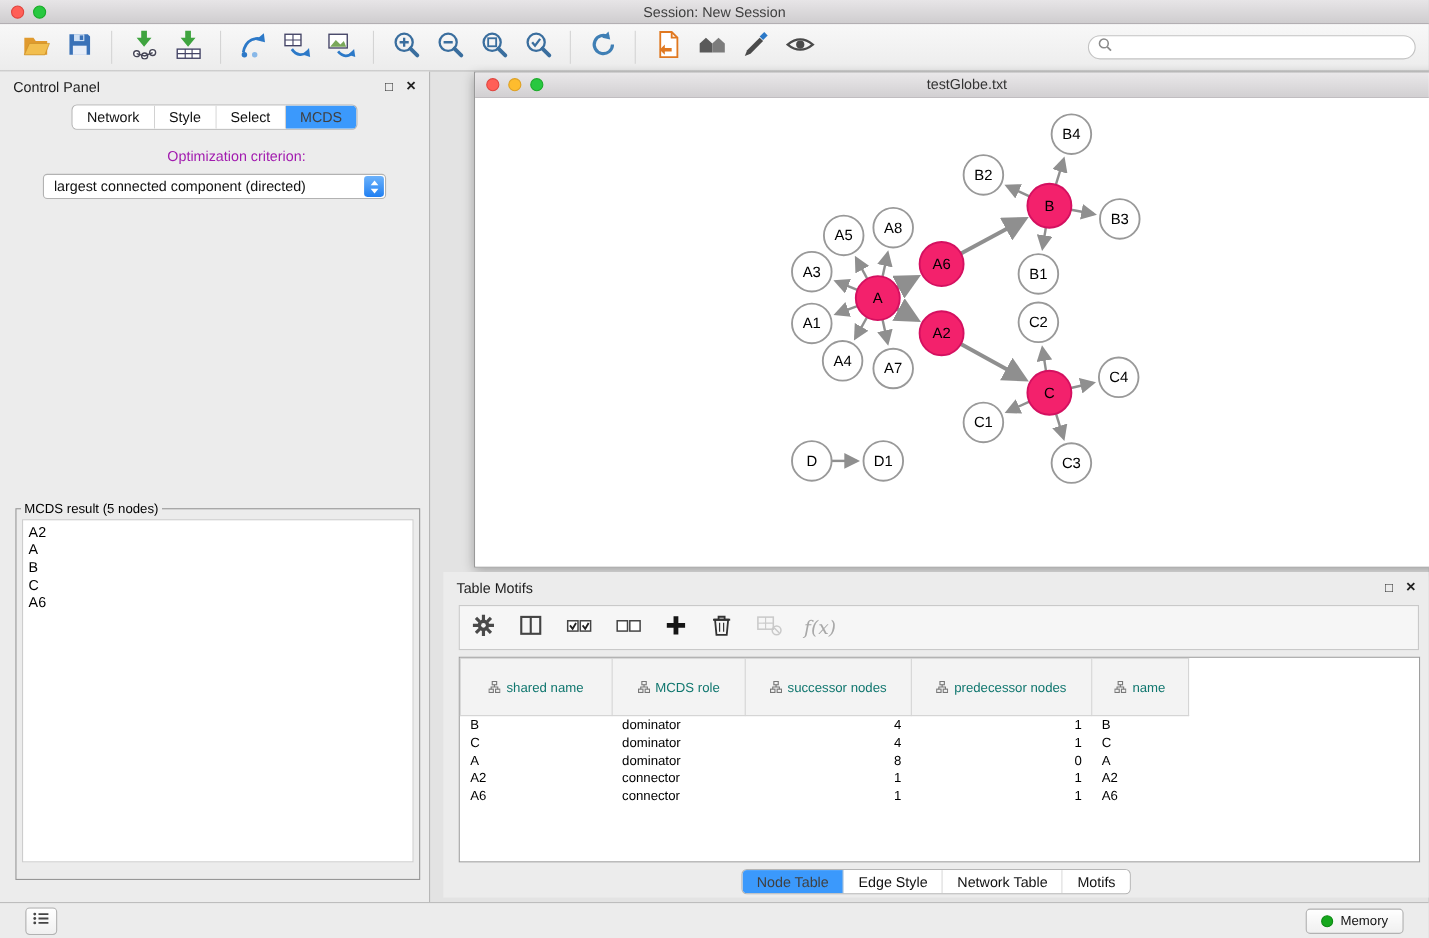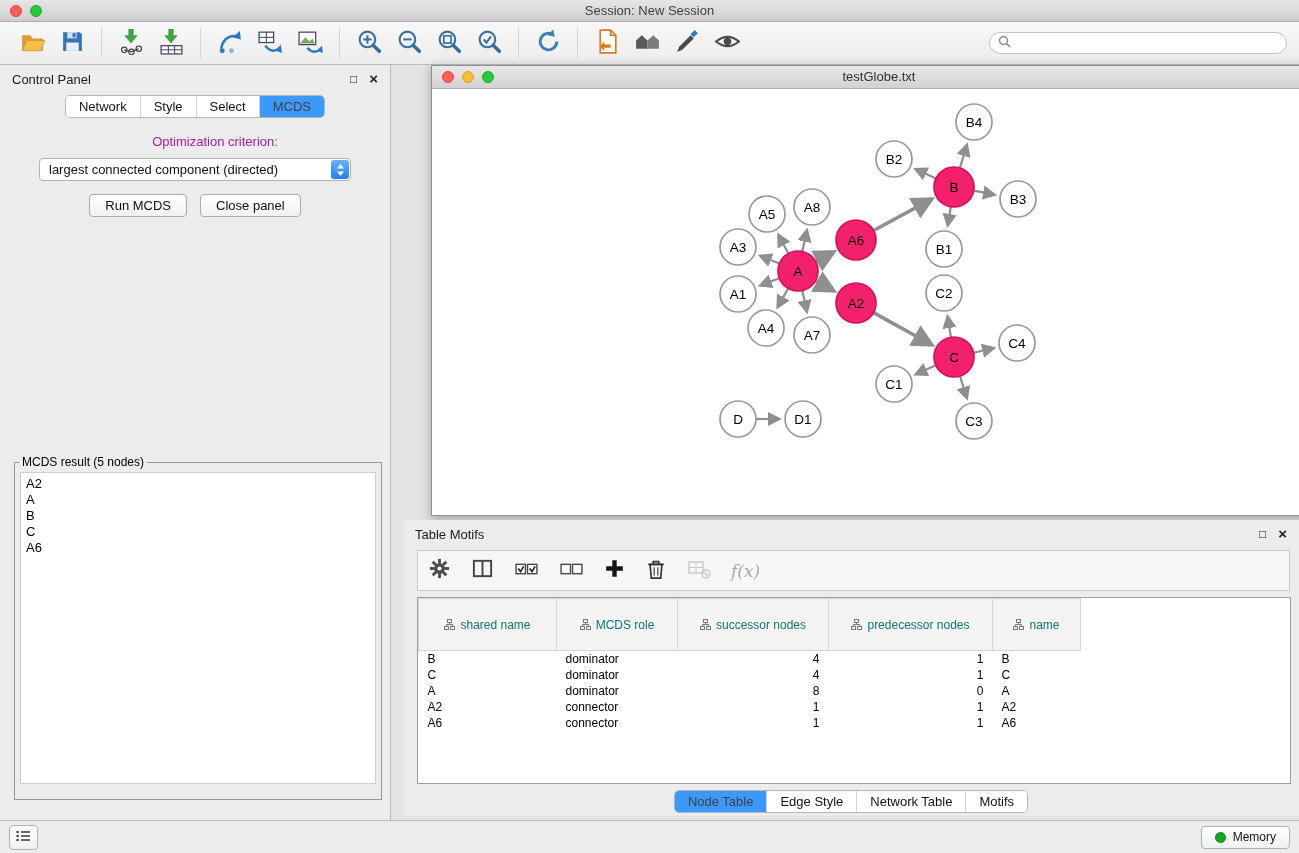--- a/index.html
+++ b/index.html
@@ -50,21 +50,21 @@
   .tp-tool{display:flex;align-items:center;justify-content:center;}
   .fx-label{font-family:"DejaVu Serif",serif;font-style:italic;font-size:17px;color:#a8a8a8;}
   .tp-table-wrap{position:absolute;left:14px;right:8px;top:77px;height:187px;background:#fff;border:1px solid #9e9e9e;overflow:hidden;box-sizing:border-box;}
   table.node-table{border-collapse:collapse;table-layout:fixed;width:662px;font-size:12px;}
   table.node-table th{background:#f3f3f3;border:1px solid #d5d5d5;font-weight:normal;font-size:12px;height:19px;padding:16px;color:#0f766e;}
   table.node-table th .th-inner{display:flex;align-items:center;justify-content:center;gap:5px;}
   table.node-table td{height:16px;padding:0 9px;color:#000;white-space:nowrap;overflow:hidden;}
   td.num{text-align:right;padding-right:14px;}
   .tp-tabs{position:absolute;left:0;right:0;top:270px;display:flex;justify-content:center;}
   
-  .statusbar{position:absolute;left:0;top:820px;width:100%;height:33px;background:#ececec;border-top:1px solid #bdbdbd;display:flex;align-items:center;padding:0 9px;box-sizing:border-box;}
+  .statusbar{position:absolute;left:0;top:820px;width:100%;height:33px;background:#ececec;border-top:1px solid #bdbdbd;display:flex;align-items:center;padding:0 23px;box-sizing:border-box;}
   .status-btn{height:23px;border:1px solid #b2b2b2;border-radius:4px;background:linear-gradient(#ffffff,#f0f0f0);display:flex;align-items:center;justify-content:center;padding:0 6px;}
   .memory-btn{margin-left:auto;height:23px;border:1px solid #b2b2b2;border-radius:4px;background:linear-gradient(#ffffff,#f0f0f0);display:flex;align-items:center;gap:7px;font-size:12px;padding:0 13px;color:#111;}
   .memory-dot{width:11px;height:11px;border-radius:50%;background:#16a81d;border:1px solid #0d8a13;box-sizing:border-box;}
 </style>
 </head>
 <body>
 
 <div class="app">
 
   <div class="titlebar">
@@ -225,24 +225,20 @@
     </div>
     <div class="opt-label">Optimization criterion:</div>
     <div class="dropdown">
       <span>largest connected component (directed)</span>
       <span class="stepper">
           <svg width="9" height="14" viewBox="0 0 9 14">
             <path d="M4.5 1 L8 5.5 H1 Z" fill="#fff"></path>
             <path d="M4.5 13 L1 8.5 h7 Z" fill="#fff"></path>
           </svg>
         </span>
-    </div>
-    <div class="cp-buttons">
-      <button class="mac-btn">Run MCDS</button>
-      <button class="mac-btn">Close panel</button>
     </div>
     <fieldset class="result-box">
       <legend>MCDS result (5 nodes)</legend>
       <div style="position:relative;height:calc(100% - 10px);">
         <div class="result-list" id="result-list">
             <div class="result-item">A2</div>
             <div class="result-item">A</div>
             <div class="result-item">B</div>
             <div class="result-item">C</div>
             <div class="result-item">A6</div>

